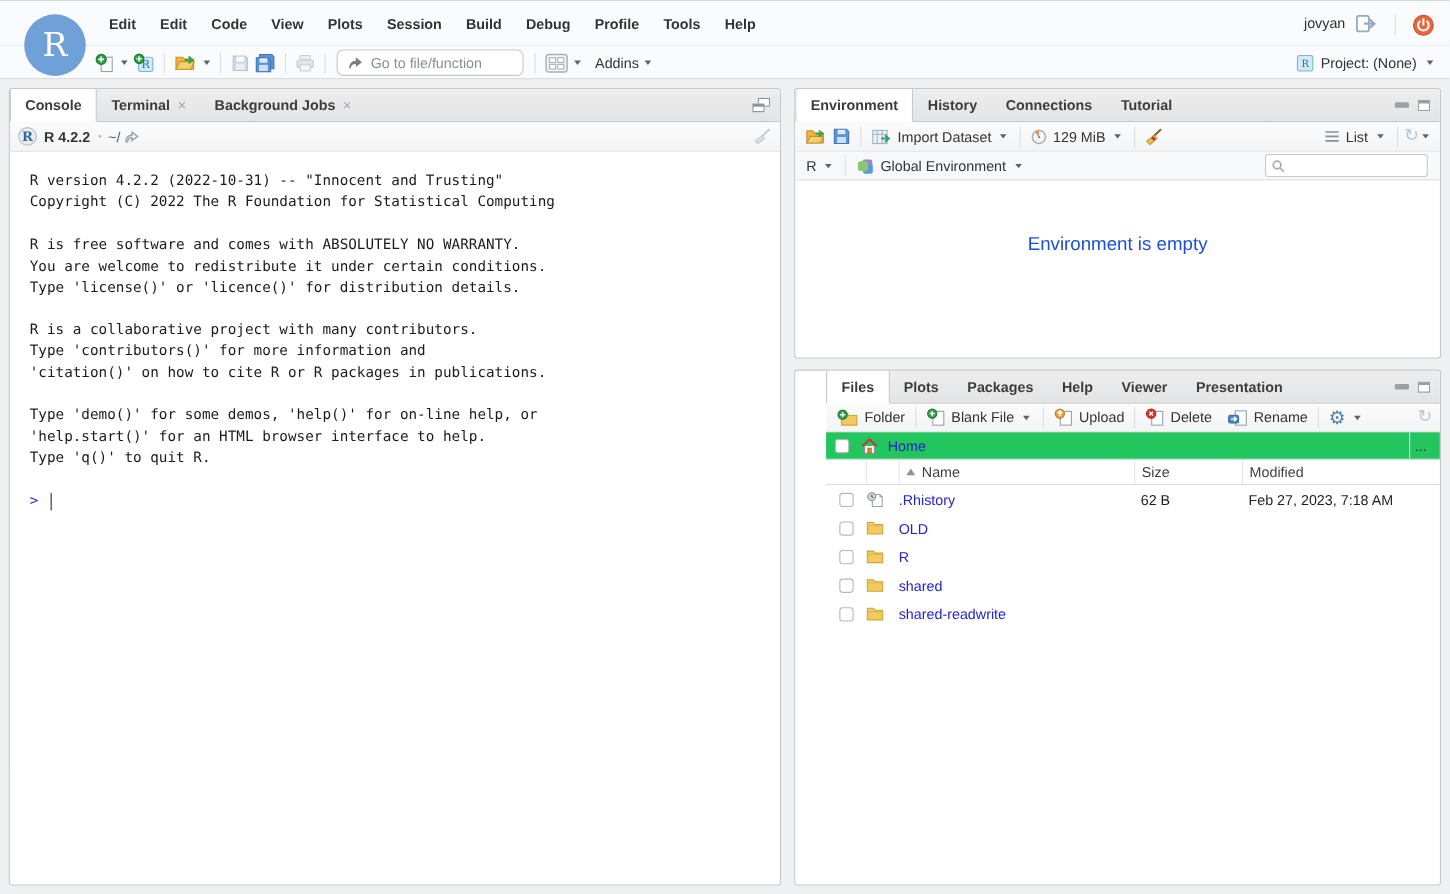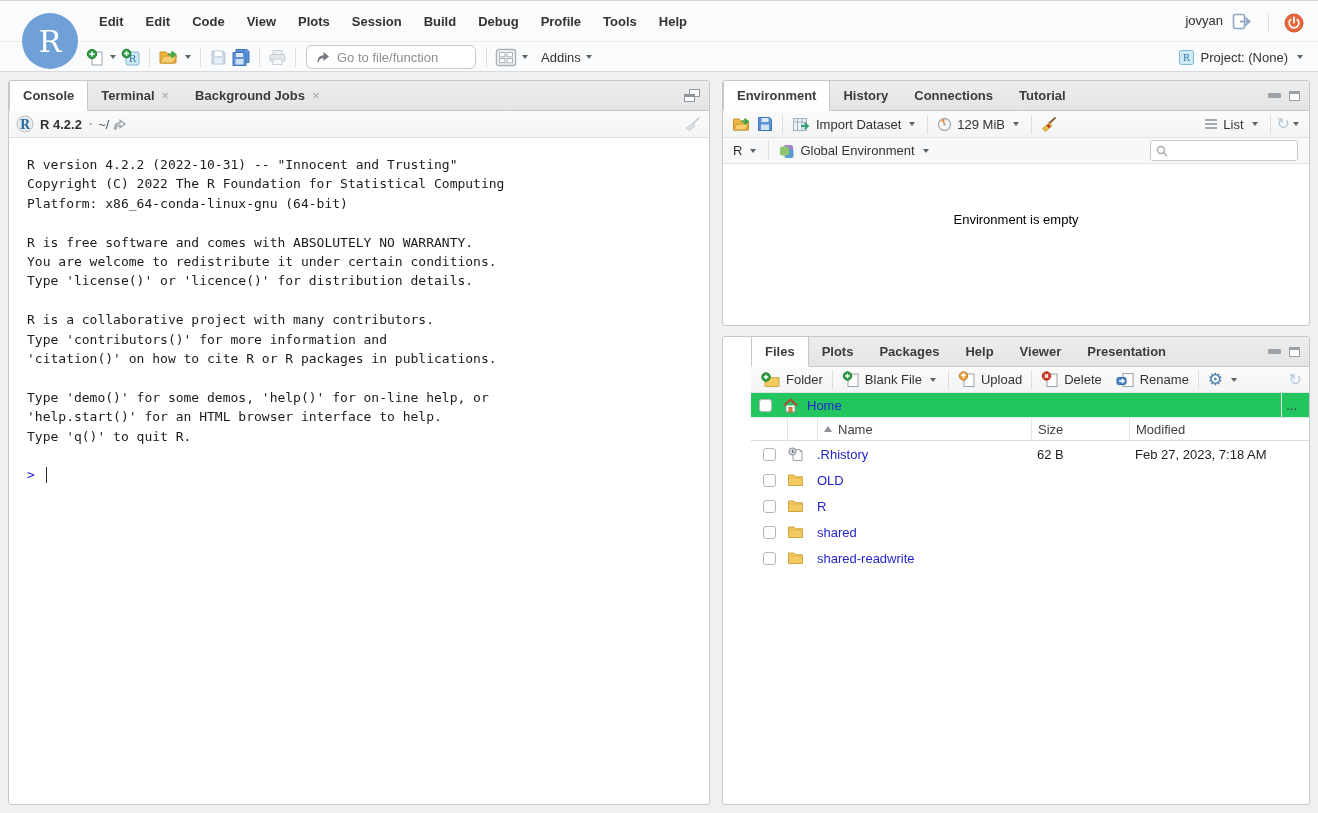--- a/index.html
+++ b/index.html
@@ -44,21 +44,21 @@
   .console-dot { color:#8a8f94; margin:0 2px; }
   .console-path { font-size:13px; color:#4c5a66; margin:0 3px; }
   .console-output { padding:17px 0 0 18px; font-family:"DejaVu Sans Mono", monospace; font-size:13px; line-height:19.4px; color:#1b1b1b; }
   .console-line { min-height:19.4px; white-space:pre-wrap; }
   .prompt-line { display:flex; align-items:center; margin-top:0; }
   .prompt-char { color:#2424cc; }
   .cursor { display:inline-block; width:1.5px; height:16px; background:#2c2c2c; margin-left:11px; }
 
   
   .env-content { height:163px; display:flex; justify-content:center; }
-  .env-empty { margin-top:48px; font-size:13px; color:#000000; }
+  .env-empty { margin-top:48px; font-size:17px; color:#1d4ed8; }
   .search-box { display:flex; align-items:center; width:148px; height:21px; background:#fff; border:1px solid #c9cbcd; border-radius:3px; margin-left:auto; margin-right:4px; padding:0 5px; gap:4px; }
   .search-box input { border:none; outline:none; width:110px; font-size:12px; background:transparent; font-family:"Liberation Sans", sans-serif; }
   .refresh-glyph { font-size:16px; color:#b5c9da; line-height:1; }
   .gear-glyph { font-size:17px; color:#4d7fae; line-height:1; }
 
   
   .breadcrumb-row { display:flex; align-items:center; height:25px; border-bottom:1px solid #e4e7e9; padding:0 8px; background:#22c55e; }
   .breadcrumb-link { font-size:13px; color:#2424cc; margin-left:8px; }
   .more-btn { margin-left:auto; font-size:13px; color:#333; padding:0 4px; border-left:1px solid #e4e7e9; height:100%; display:flex; align-items:center; }
   .ftable-header { display:flex; align-items:center; height:23px; border-bottom:1px solid #d9dcde; font-size:13px; color:#3f3f3f; }
@@ -248,21 +248,20 @@
       <span style="margin-left:auto;">
         <svg width="18" height="16" viewBox="0 0 18 16">
             <path d="M15.5 1.5 L8 8.5" stroke="#c3c8cc" stroke-width="1.6"></path>
             <path d="M8.8 7.5 L11 9.8 L5 14.5 L2.5 12 Z" fill="#dde1e4" stroke="#c3c8cc"></path>
           </svg>
       </span>
     </div>
     <div class="console-output">
       <div class="console-line">R version 4.2.2 (2022-10-31) -- "Innocent and Trusting"</div>
       <div class="console-line">Copyright (C) 2022 The R Foundation for Statistical Computing</div>
-      <div class="console-line">Platform: x86_64-conda-linux-gnu (64-bit)</div>
       <div class="console-line"></div>
       <div class="console-line">R is free software and comes with ABSOLUTELY NO WARRANTY.</div>
       <div class="console-line">You are welcome to redistribute it under certain conditions.</div>
       <div class="console-line">Type 'license()' or 'licence()' for distribution details.</div>
       <div class="console-line"></div>
       <div class="console-line">R is a collaborative project with many contributors.</div>
       <div class="console-line">Type 'contributors()' for more information and</div>
       <div class="console-line">'citation()' on how to cite R or R packages in publications.</div>
       <div class="console-line"></div>
       <div class="console-line">Type 'demo()' for some demos, 'help()' for on-line help, or</div>

